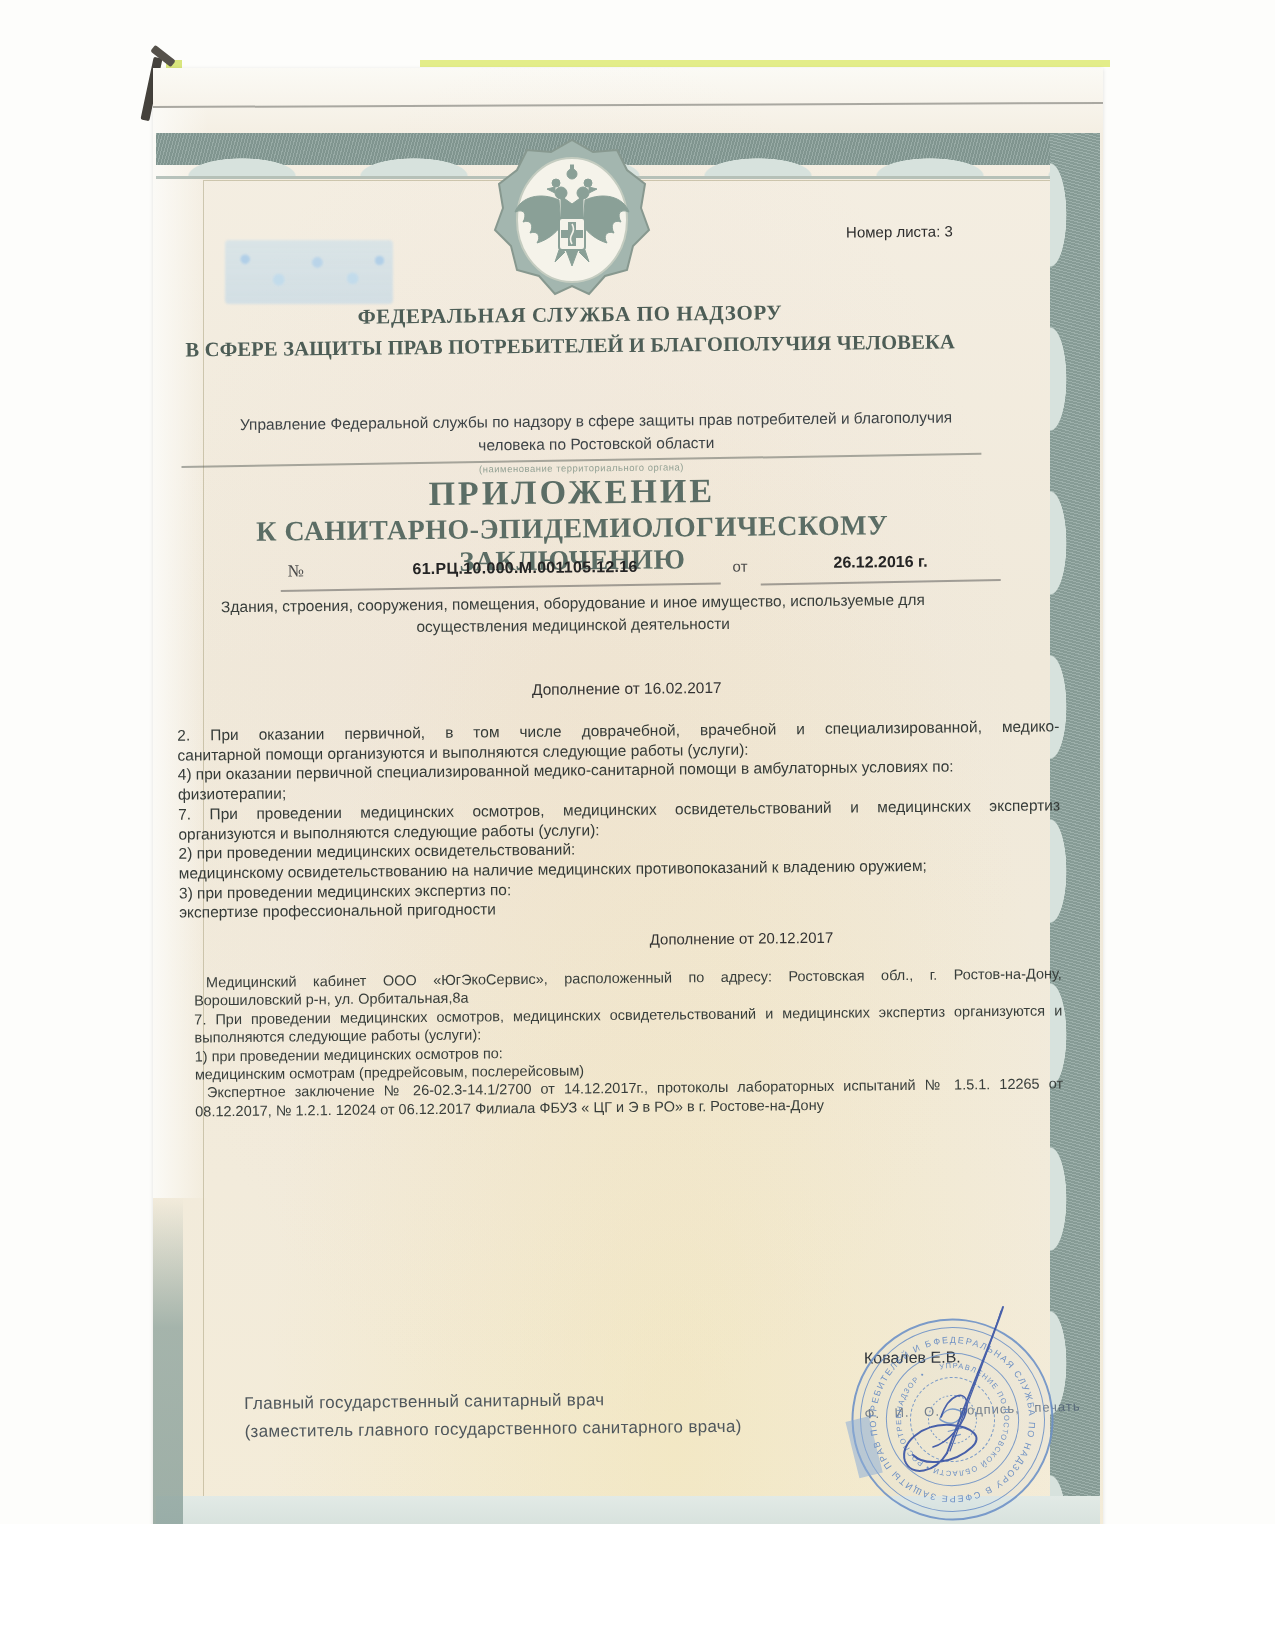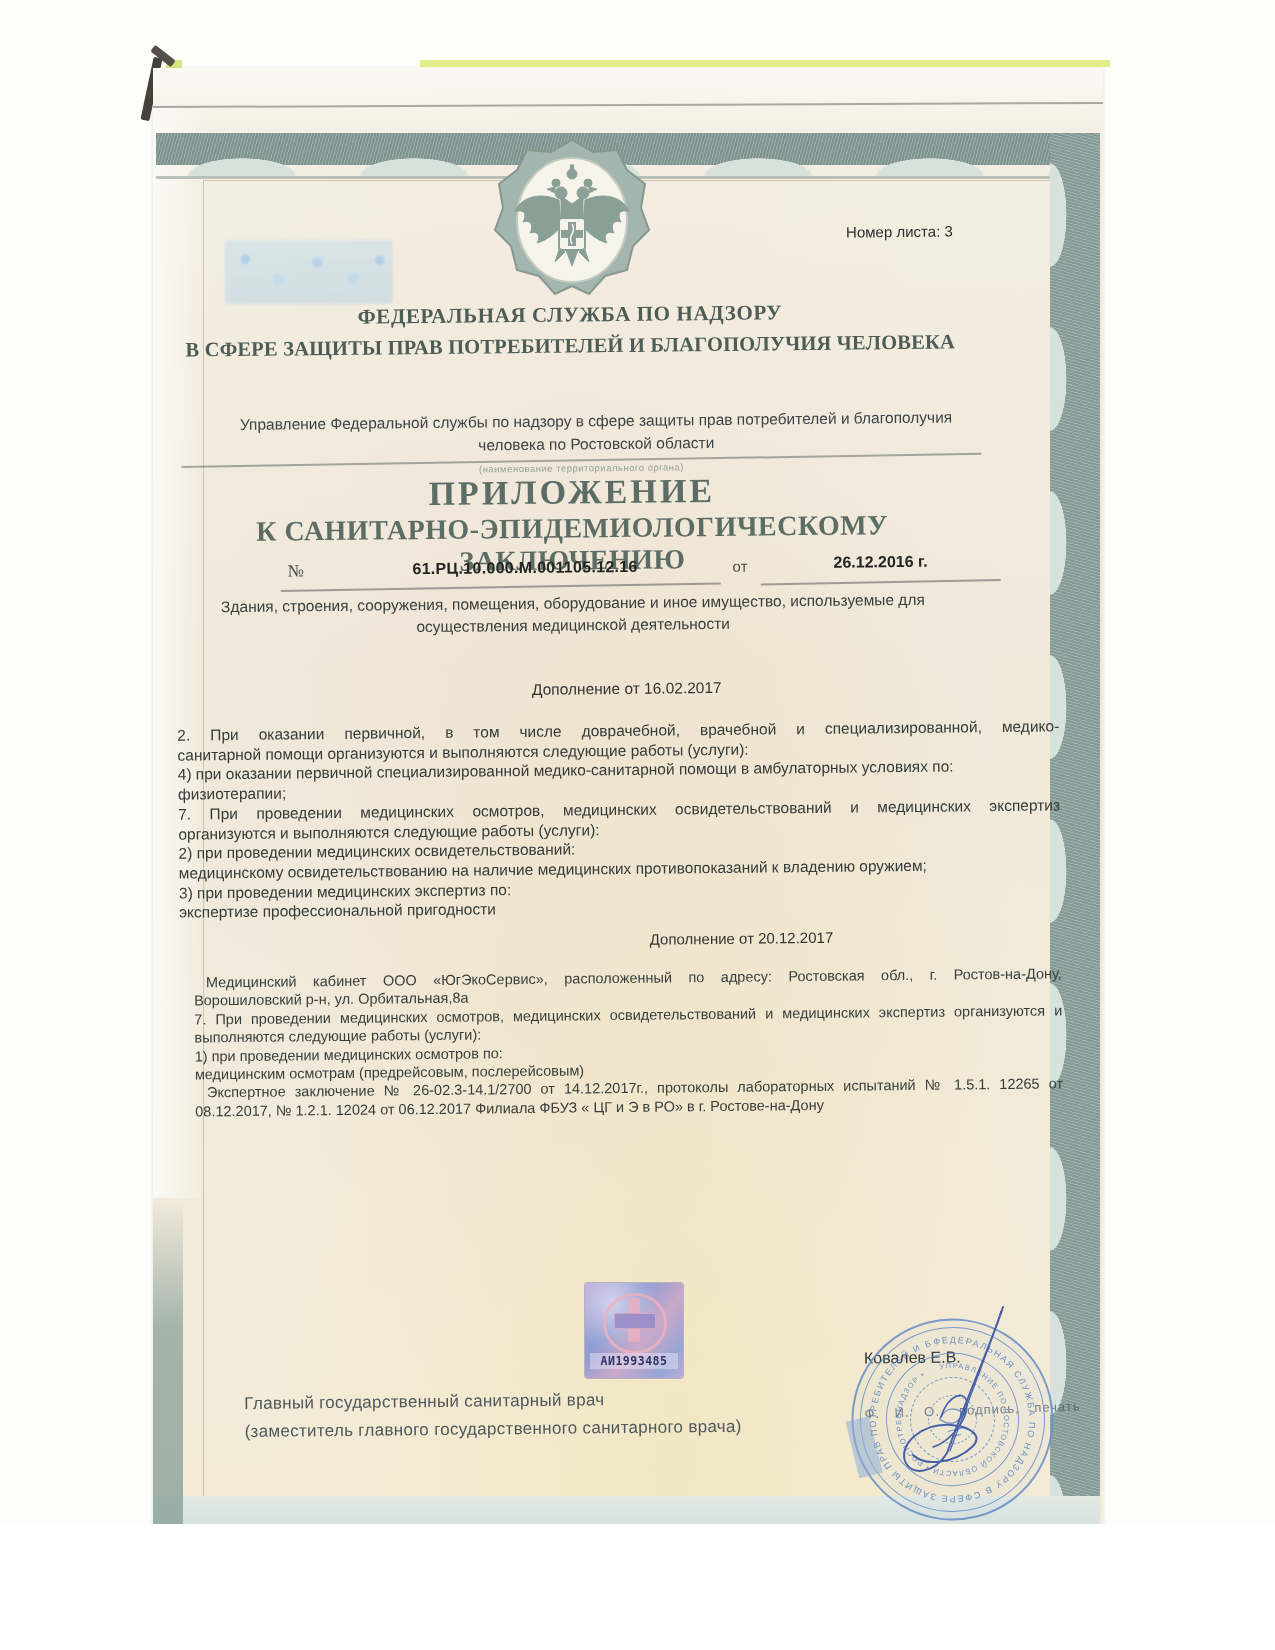--- a/index.html
+++ b/index.html
@@ -207,26 +207,20 @@
       <div class="ln just ind">Экспертное заключение № 26-02.3-14.1/2700 от 14.12.2017г., протоколы лабораторных испытаний № 1.5.1. 12265 от</div>
       <div class="ln">08.12.2017, № 1.2.1. 12024 от 06.12.2017 Филиала ФБУЗ « ЦГ и Э в РО» в г. Ростове-на-Дону</div>
     </div>
 
     <div class="t pos1">Главный государственный санитарный врач</div>
     <div class="t pos2">(заместитель главного государственного санитарного врача)</div>
     <div class="t signer">Ковалев Е.В.</div>
     <div class="t sign-cap">Ф. И. О., подпись, печать</div>
   </div>
 
-  <div class="holo">
-    <div class="holo-ring"></div>
-    <div class="holo-cross-v"></div>
-    <div class="holo-cross-h"></div>
-    <div class="holo-num">АИ1993485</div>
-  </div>
 
   <svg class="stamp" viewBox="0 0 215 215">
     <defs>
       <path id="ringOuter" d="M107.5,31 a76.5,76.5 0 1,1 -0.02,0" fill="none"></path>
       <path id="ringInner" d="M107.5,56 a51.5,51.5 0 1,1 -0.02,0" fill="none"></path>
     </defs>
     <circle cx="107.5" cy="107.5" r="100" fill="rgba(125,160,210,.05)" stroke="#6b90c7" stroke-width="2"></circle>
     <circle cx="107.5" cy="107.5" r="92" fill="none" stroke="#6b90c7" stroke-width="1"></circle>
     <circle cx="107.5" cy="107.5" r="66" fill="none" stroke="#6b90c7" stroke-width="1"></circle>
     <circle cx="107.5" cy="107.5" r="42" fill="none" stroke="#6b90c7" stroke-width="1" stroke-dasharray="3 2"></circle>

